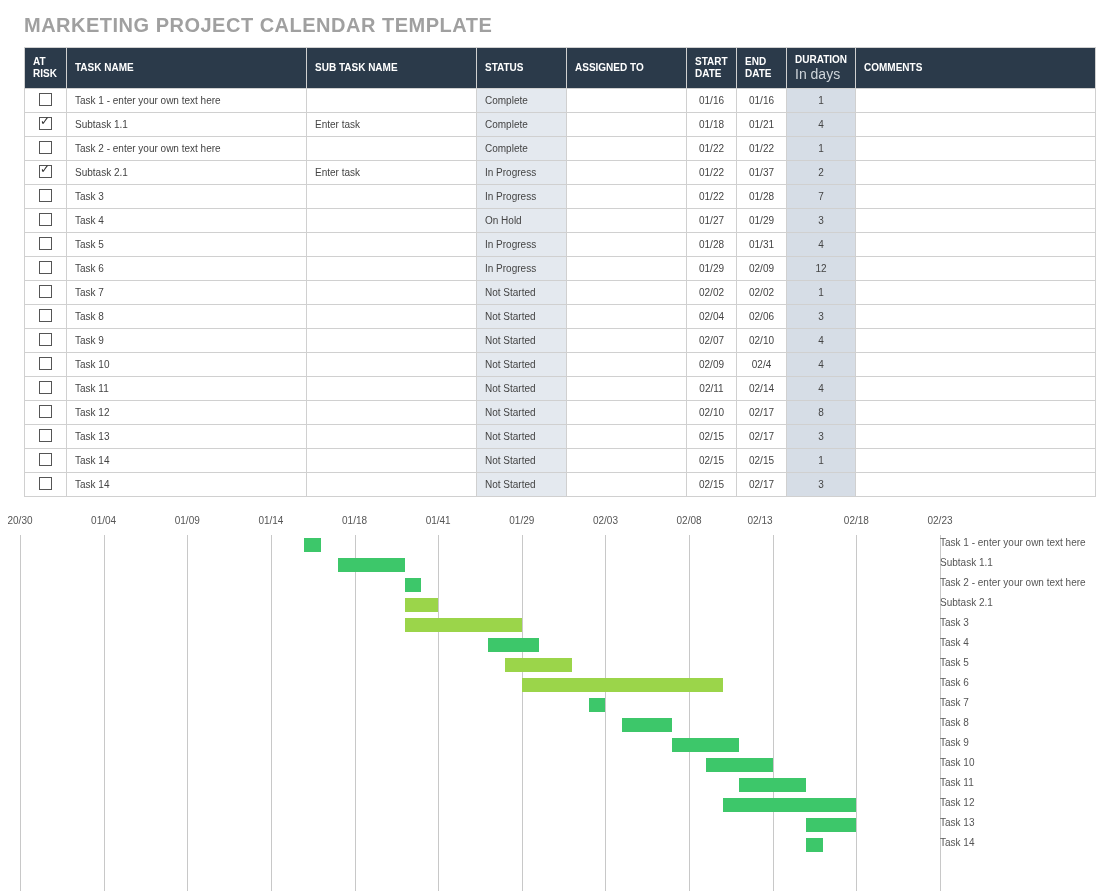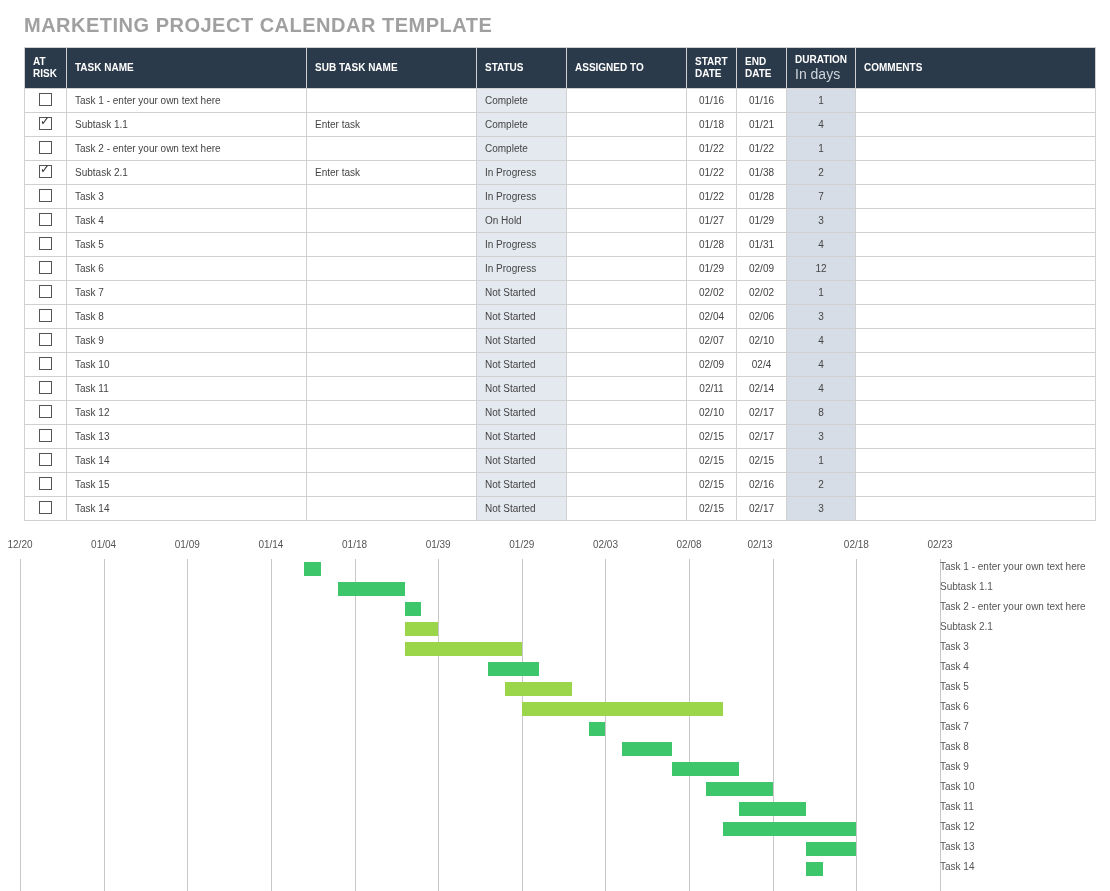--- a/index.html
+++ b/index.html
@@ -94,21 +94,21 @@
         <td class="duration-cell">1</td>
         <td></td>
       </tr>
       <tr>
         <td class="chk-cell"><span class="checkbox checked"></span></td>
         <td>Subtask 2.1</td>
         <td>Enter task</td>
         <td class="status-cell">In Progress</td>
         <td></td>
         <td class="date-cell">01/22</td>
-        <td class="date-cell">01/38</td>
+        <td class="date-cell">01/37</td>
         <td class="duration-cell">2</td>
         <td></td>
       </tr>
       <tr>
         <td class="chk-cell"><span class="checkbox"></span></td>
         <td>Task 3</td>
         <td></td>
         <td class="status-cell">In Progress</td>
         <td></td>
         <td class="date-cell">01/22</td>
@@ -232,51 +232,40 @@
         <td></td>
         <td class="status-cell">Not Started</td>
         <td></td>
         <td class="date-cell">02/15</td>
         <td class="date-cell">02/15</td>
         <td class="duration-cell">1</td>
         <td></td>
       </tr>
       <tr>
         <td class="chk-cell"><span class="checkbox"></span></td>
-        <td>Task 15</td>
-        <td></td>
-        <td class="status-cell">Not Started</td>
-        <td></td>
-        <td class="date-cell">02/15</td>
-        <td class="date-cell">02/16</td>
-        <td class="duration-cell">2</td>
-        <td></td>
-      </tr>
-      <tr>
-        <td class="chk-cell"><span class="checkbox"></span></td>
         <td>Task 14</td>
         <td></td>
         <td class="status-cell">Not Started</td>
         <td></td>
         <td class="date-cell">02/15</td>
         <td class="date-cell">02/17</td>
         <td class="duration-cell">3</td>
         <td></td>
       </tr>
     </tbody>
 </table>
 
 <div class="gantt-wrap">
   <div class="gantt-axis" id="gantt-axis">
-      <div class="gantt-tick" style="left: 0px;">12/20</div>
+      <div class="gantt-tick" style="left: 0px;">20/30</div>
       <div class="gantt-tick" style="left: 83.6364px;">01/04</div>
       <div class="gantt-tick" style="left: 167.273px;">01/09</div>
       <div class="gantt-tick" style="left: 250.909px;">01/14</div>
       <div class="gantt-tick" style="left: 334.545px;">01/18</div>
-      <div class="gantt-tick" style="left: 418.182px;">01/39</div>
+      <div class="gantt-tick" style="left: 418.182px;">01/41</div>
       <div class="gantt-tick" style="left: 501.818px;">01/29</div>
       <div class="gantt-tick" style="left: 585.455px;">02/03</div>
       <div class="gantt-tick" style="left: 669.091px;">02/08</div>
       <div class="gantt-tick" style="left: 740px;">02/13</div>
       <div class="gantt-tick" style="left: 836.364px;">02/18</div>
       <div class="gantt-tick" style="left: 920px;">02/23</div>
     </div>
   <div class="gantt-body" id="gantt-body" style="height: 380px; width: 1082px;">
       <div class="gantt-grid-line" style="left: 0px;"></div>
       <div class="gantt-grid-line" style="left: 83.6364px;"></div>

